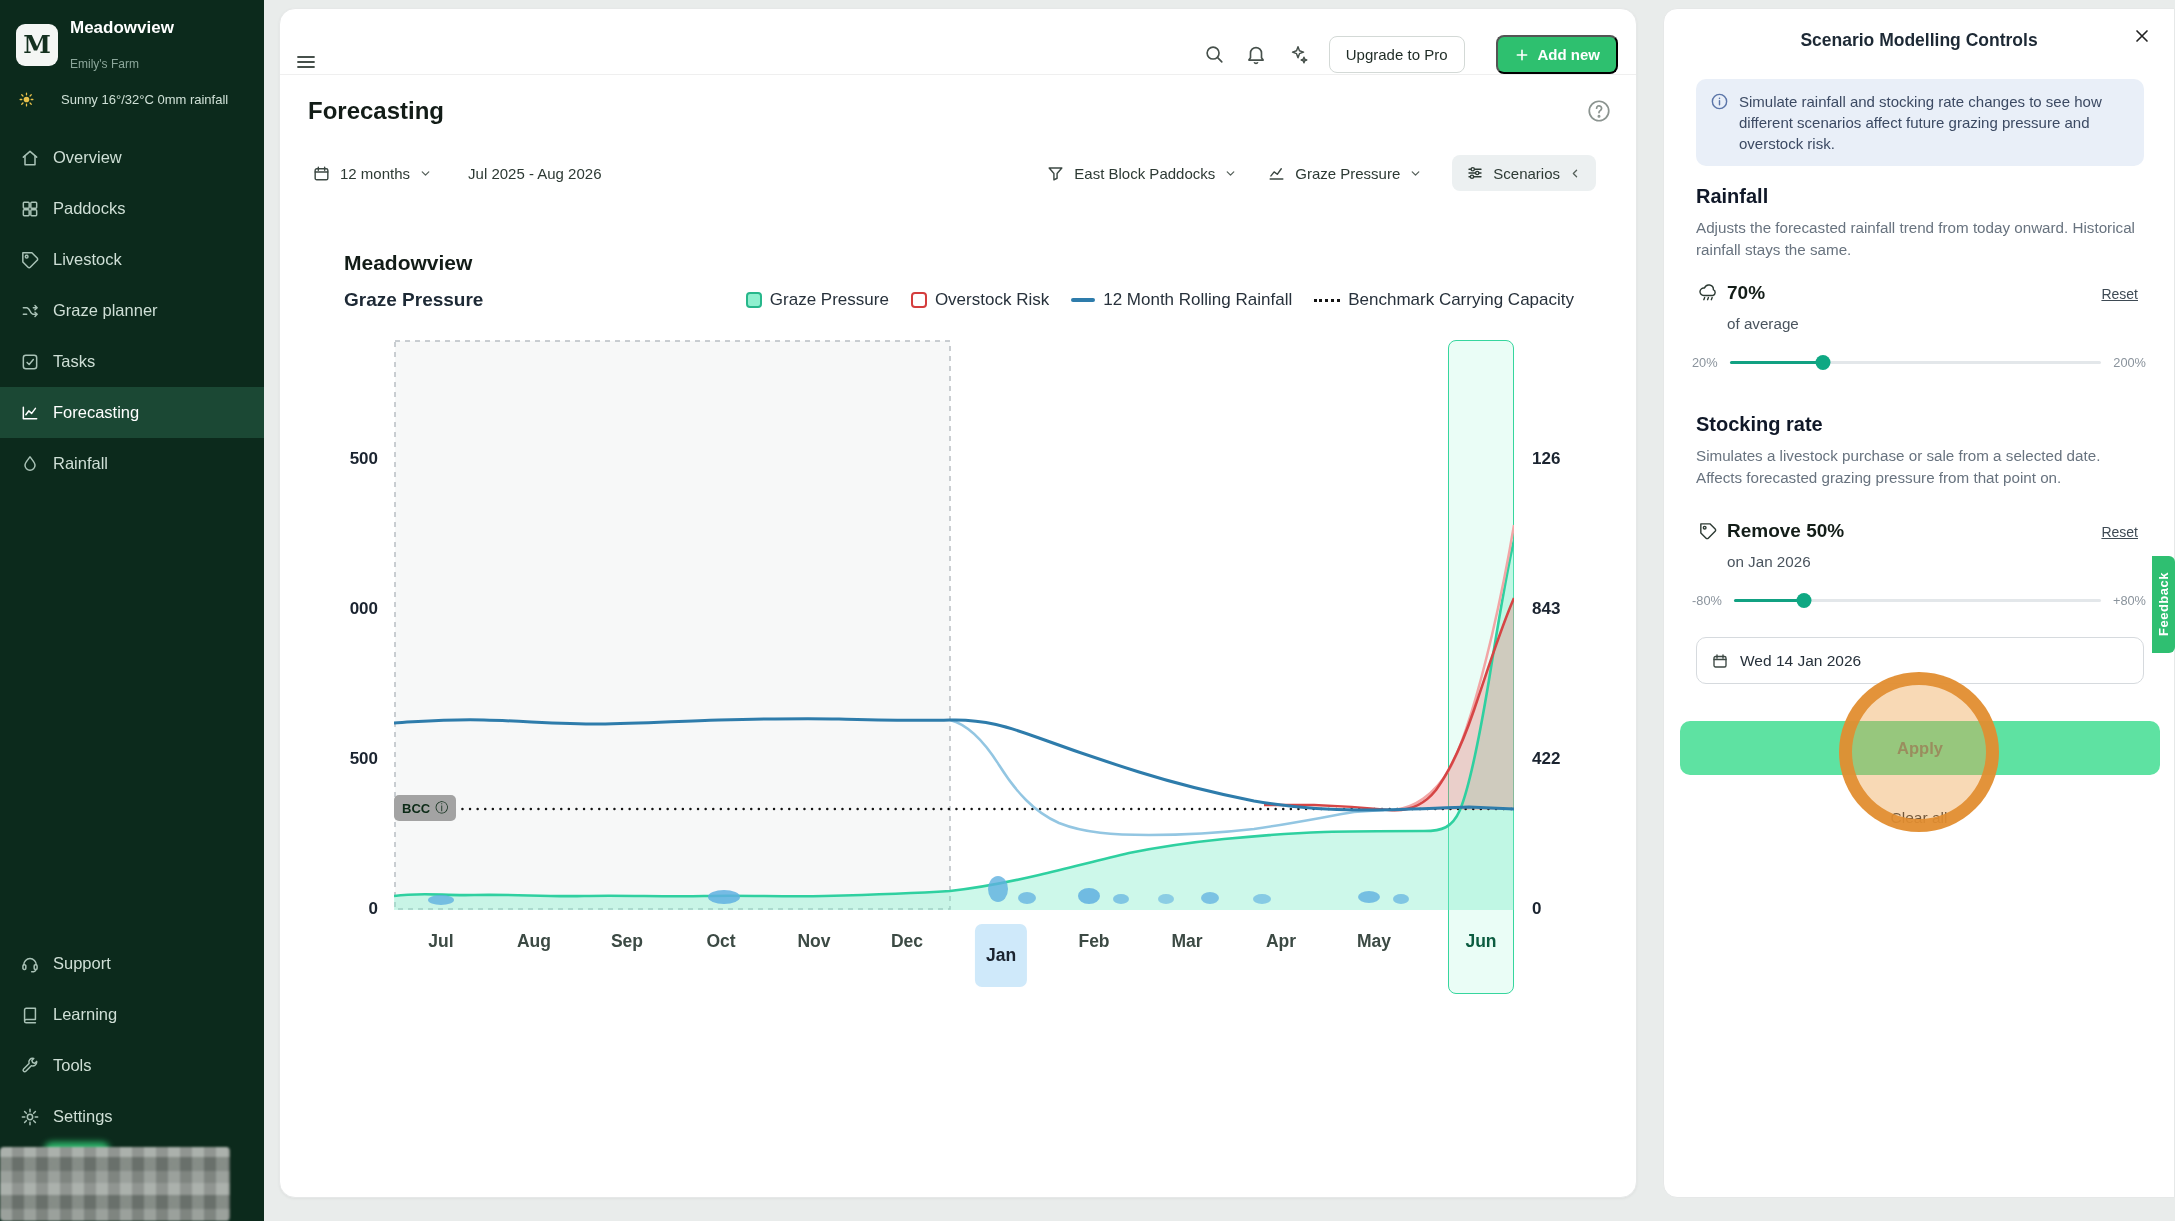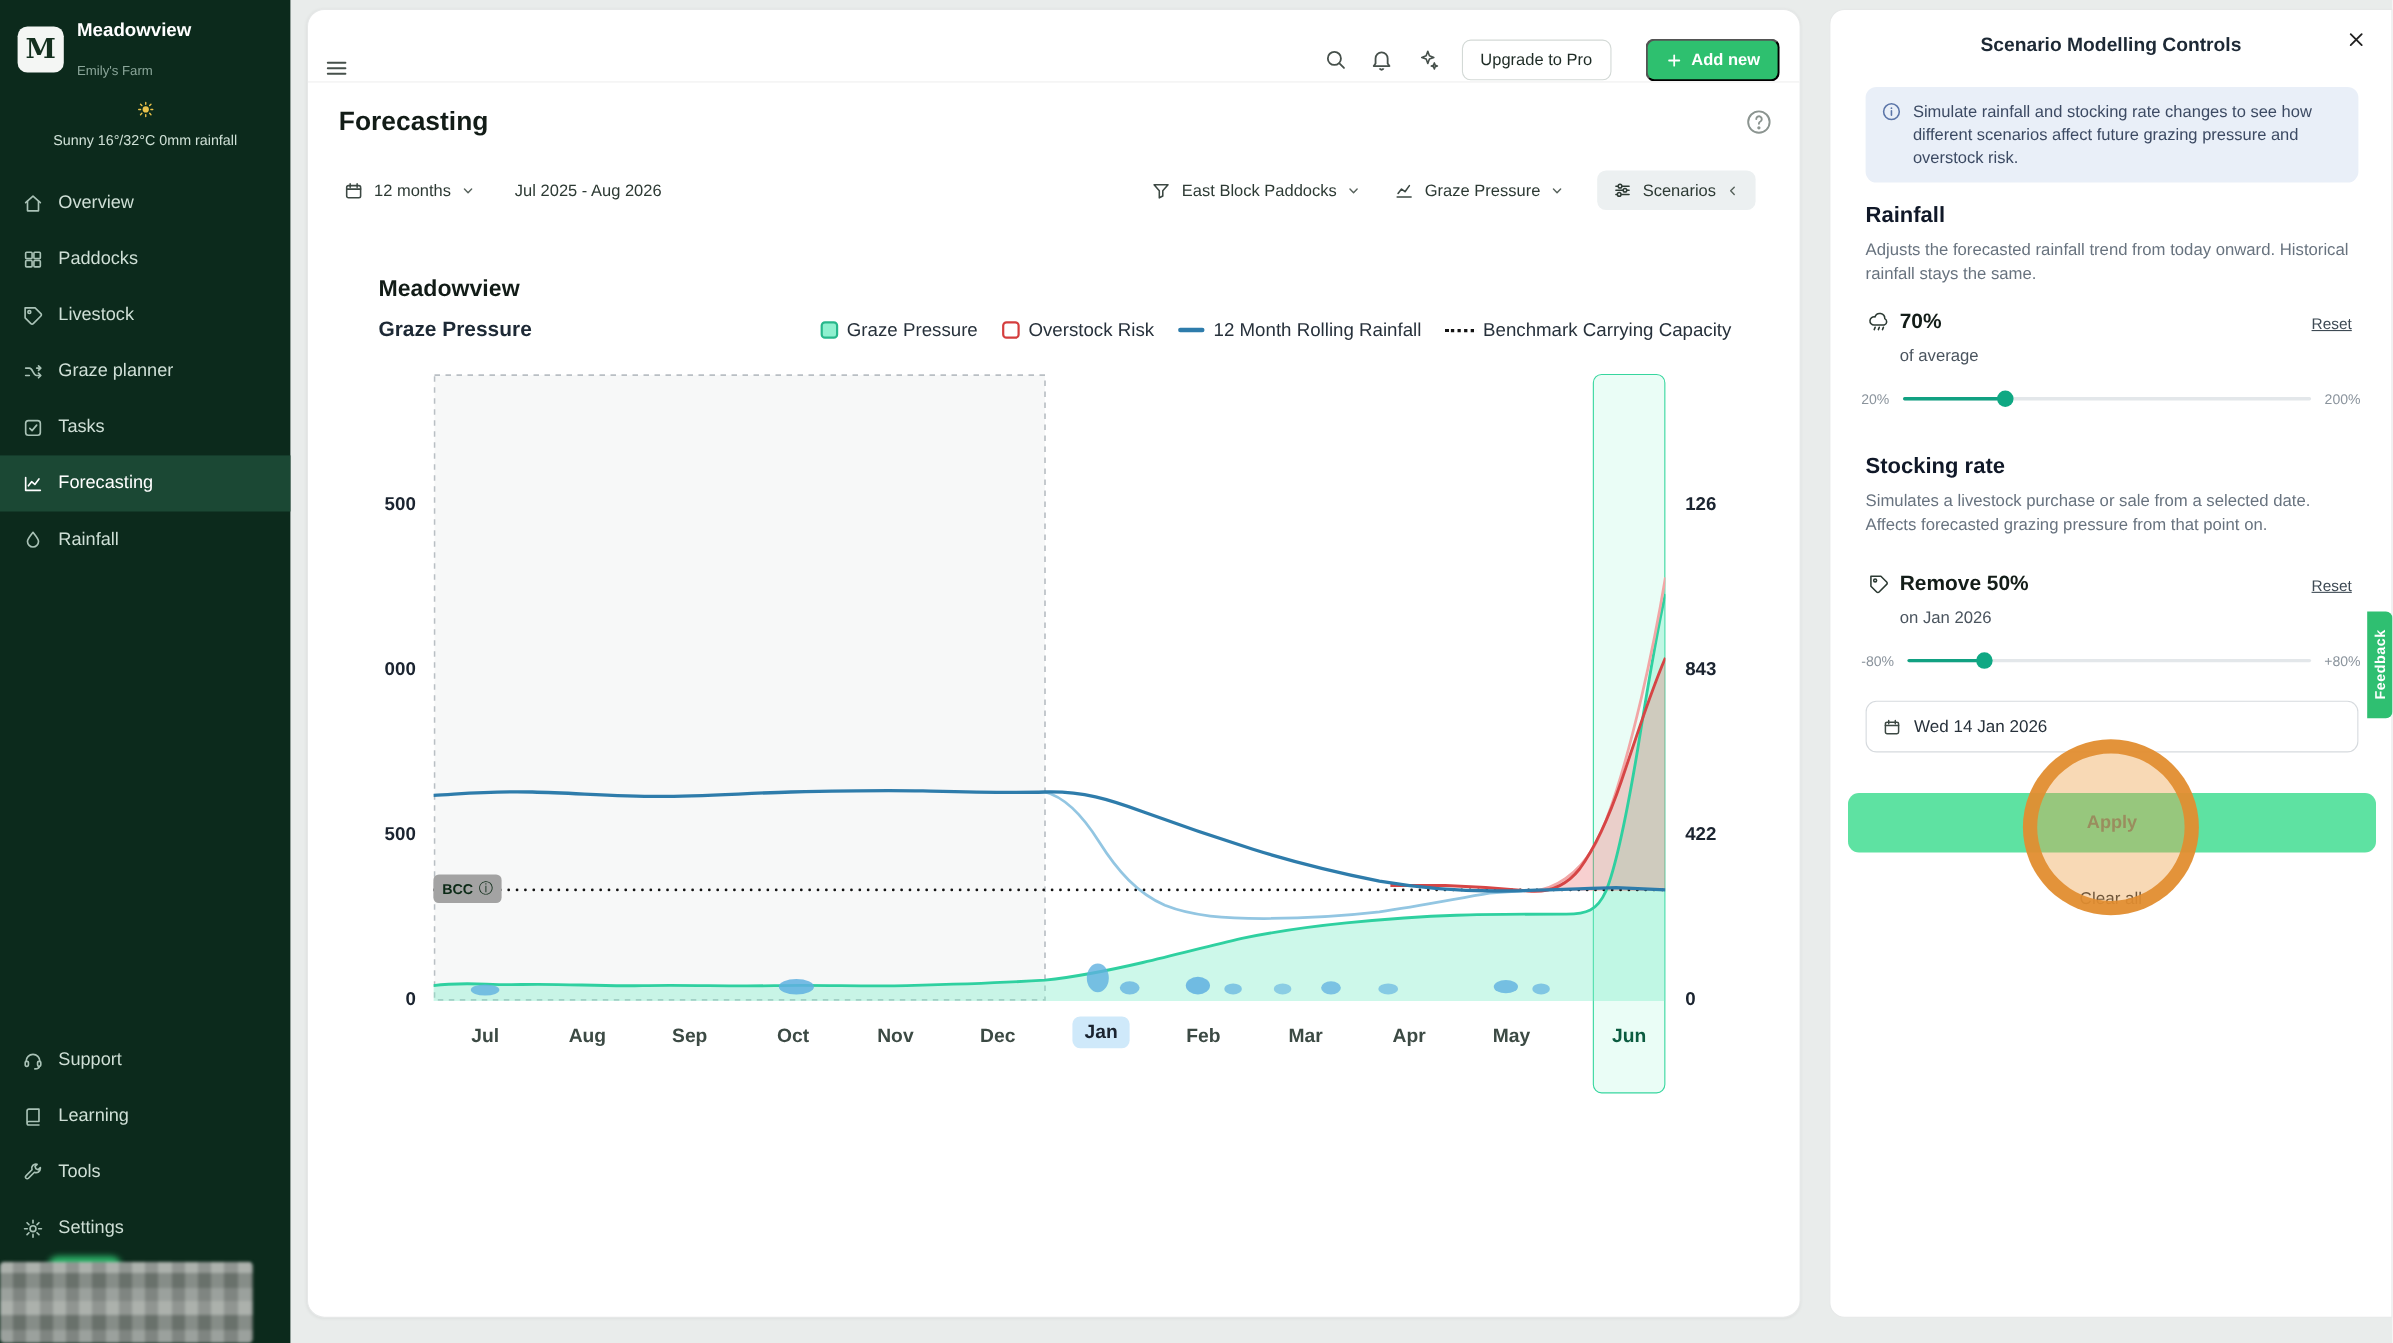--- a/index.html
+++ b/index.html
@@ -19,21 +19,21 @@
     background:#0c2a1c; color:#d7e4dc; z-index:10;
   }
   .side-top { display:flex; align-items:center; gap:12px; padding:18px 16px 10px; }
   .logo-box {
     width:42px; height:42px; background:#f4f6f4; border-radius:9px;
     display:flex; align-items:center; justify-content:center;
     font-family:"DejaVu Serif", serif; font-size:25px; color:#14301f; font-weight:600;
   }
   .farm-name { font-size:17px; font-weight:700; color:#ffffff; }
   .farm-sub { font-size:12px; color:#8ba69a; margin-top:19px; }
-  .weather-row { display:flex; align-items:center; gap:12px; padding:10px 18px 16px; font-size:13px; color:#cfe0d6;flex-direction:column; }
+  .weather-row { display:flex; align-items:center; gap:26px; padding:10px 18px 16px; font-size:13px; color:#cfe0d6; }
   .nav { margin-top:8px; }
   .nav-item {
     display:flex; align-items:center; gap:13px; height:51px; padding:0 20px;
     font-size:16.5px; color:#cfdfd6; cursor:pointer;
   }
   .nav-item .ic { width:20px; height:20px; color:#a9c2b6; flex:0 0 auto; }
   .nav-item.active { background:#1b4834; color:#ffffff; }
   .nav-item.active .ic { color:#ffffff; }
   .side-footer { position:absolute; top:938px; left:0; right:0; }
   .pixel-blur {
@@ -103,21 +103,21 @@
     position:absolute; left:1168px; top:113px; width:66px; height:654px;
     background:rgba(125,240,198,.16); border:1.5px solid #36d69e; border-radius:8px; z-index:1;
   }
   .plot-svg { position:absolute; left:114px; top:113px; z-index:2; }
   .ax-l { position:absolute; left:28px; width:70px; text-align:right; transform:translateY(-50%);
           font-size:17px; font-weight:700; color:#1b2430; z-index:3; }
   .ax-r { position:absolute; left:1252px; width:70px; text-align:left; transform:translateY(-50%);
           font-size:17px; font-weight:700; color:#1b2430; z-index:3; }
   .m-lab { position:absolute; top:704px; transform:translateX(-50%); font-size:17.5px;
            font-weight:600; color:#3c4a44; z-index:3; }
-  .m-lab.jan { background:#cfe9fa; padding:4px 11px; border-radius:7px; color:#1b2430; top:697px; }
+  .m-lab.jan { background:#cfe9fa; padding:21px 11px; border-radius:7px; color:#1b2430; top:697px; }
   .m-lab.jun { color:#0c5c40; font-weight:700; }
   .bcc-badge {
     position:absolute; left:114px; top:568px; z-index:4;
     background:#a3a3a3; color:#0b2a16; font-size:13px; font-weight:800;
     padding:4px 8px; border-radius:5px; display:flex; align-items:center; gap:5px;
   }
   .bcc-badge .dotglyph { font-size:13px; font-weight:400; }
 
   
   .panel {

